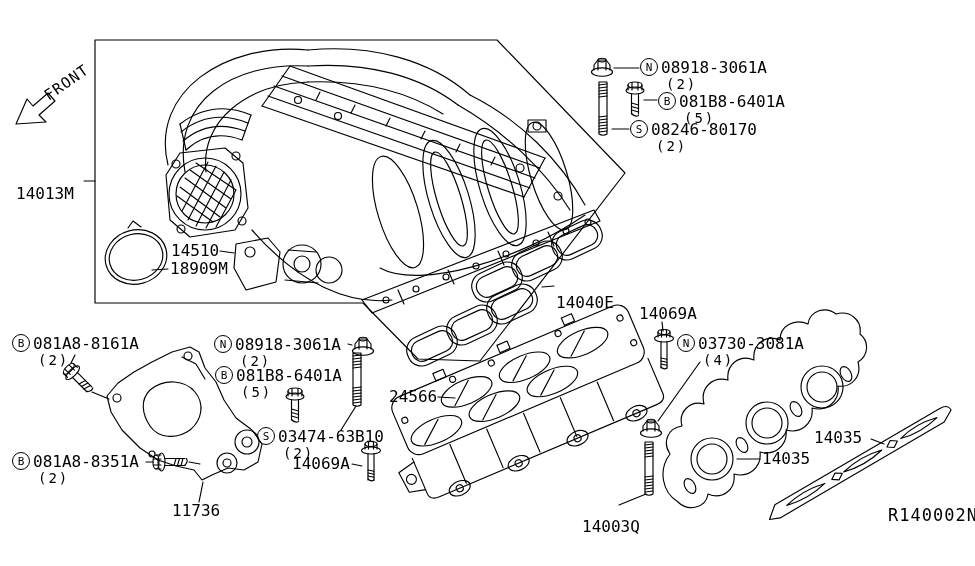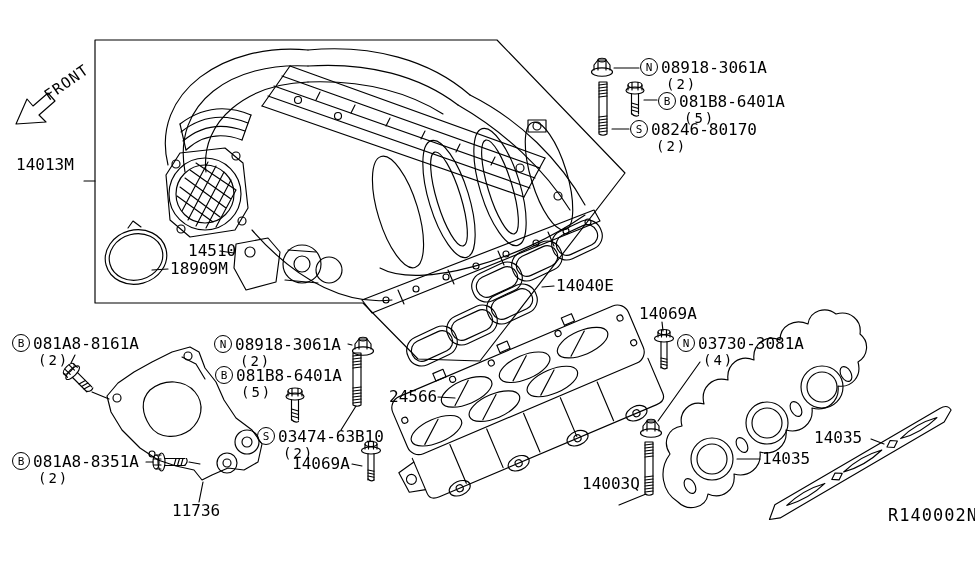--- a/index.html
+++ b/index.html
@@ -241,26 +241,26 @@
     <path d="M75,355 L71,363 M92,392 L109,399"></path>
     <path d="M146,462 L153,462 M189,462 L200,464"></path>
     <path d="M199,502 L203,482"></path>
     <path d="M737,459 L760,459"></path>
     <path d="M871,439 L884,444"></path>
   </g>
 </svg>
 
 <div class="front">FRONT</div>
 
-<div class="co" style="left:16px;top:156px"><span>14013M</span></div>
-<div class="co" style="left:188px;top:242px"><span>14510</span></div>
+<div class="co" style="left:16px;top:185px"><span>14013M</span></div>
+<div class="co" style="left:171px;top:242px"><span>14510</span></div>
 <div class="co" style="left:170px;top:260px"><span>18909M</span></div>
-<div class="co" style="left:556px;top:277px"><span>14040E</span></div>
+<div class="co" style="left:556px;top:294px"><span>14040E</span></div>
 <div class="co" style="left:389px;top:388px"><span>24566</span></div>
-<div class="co" style="left:582px;top:475px"><span>14003Q</span></div>
+<div class="co" style="left:582px;top:518px"><span>14003Q</span></div>
 <div class="co" style="left:172px;top:502px"><span>11736</span></div>
 <div class="co" style="left:639px;top:305px"><span>14069A</span></div>
 <div class="co" style="left:292px;top:455px"><span>14069A</span></div>
 <div class="co" style="left:762px;top:450px"><span>14035</span></div>
 <div class="co" style="left:814px;top:429px"><span>14035</span></div>
 
 <div class="co" style="left:640px;top:58px">
   <div class="row">
         <span class="circ">N</span>
         <span>08918-3061A</span>

